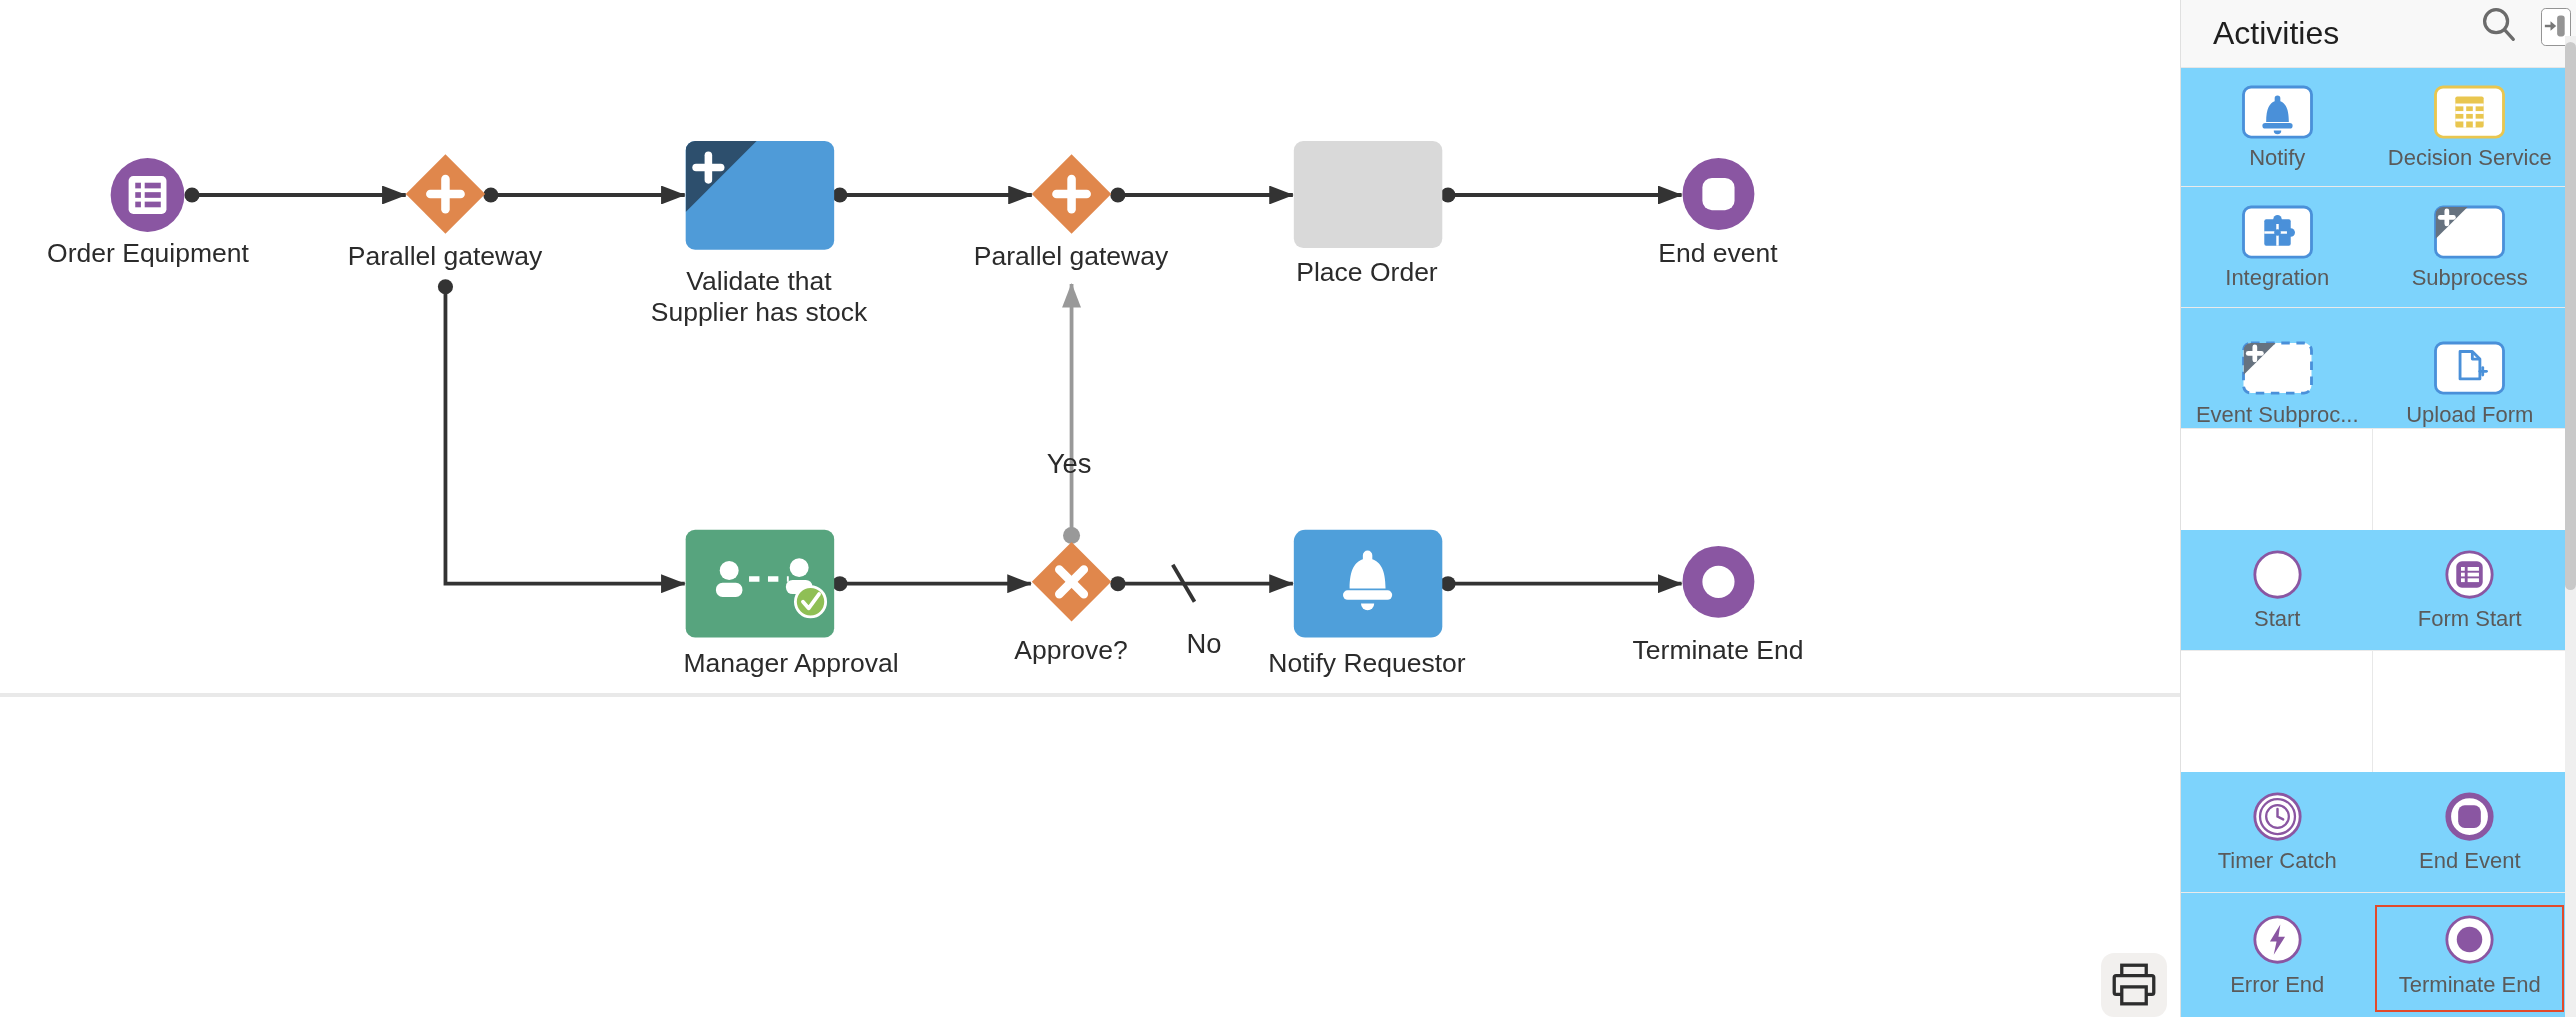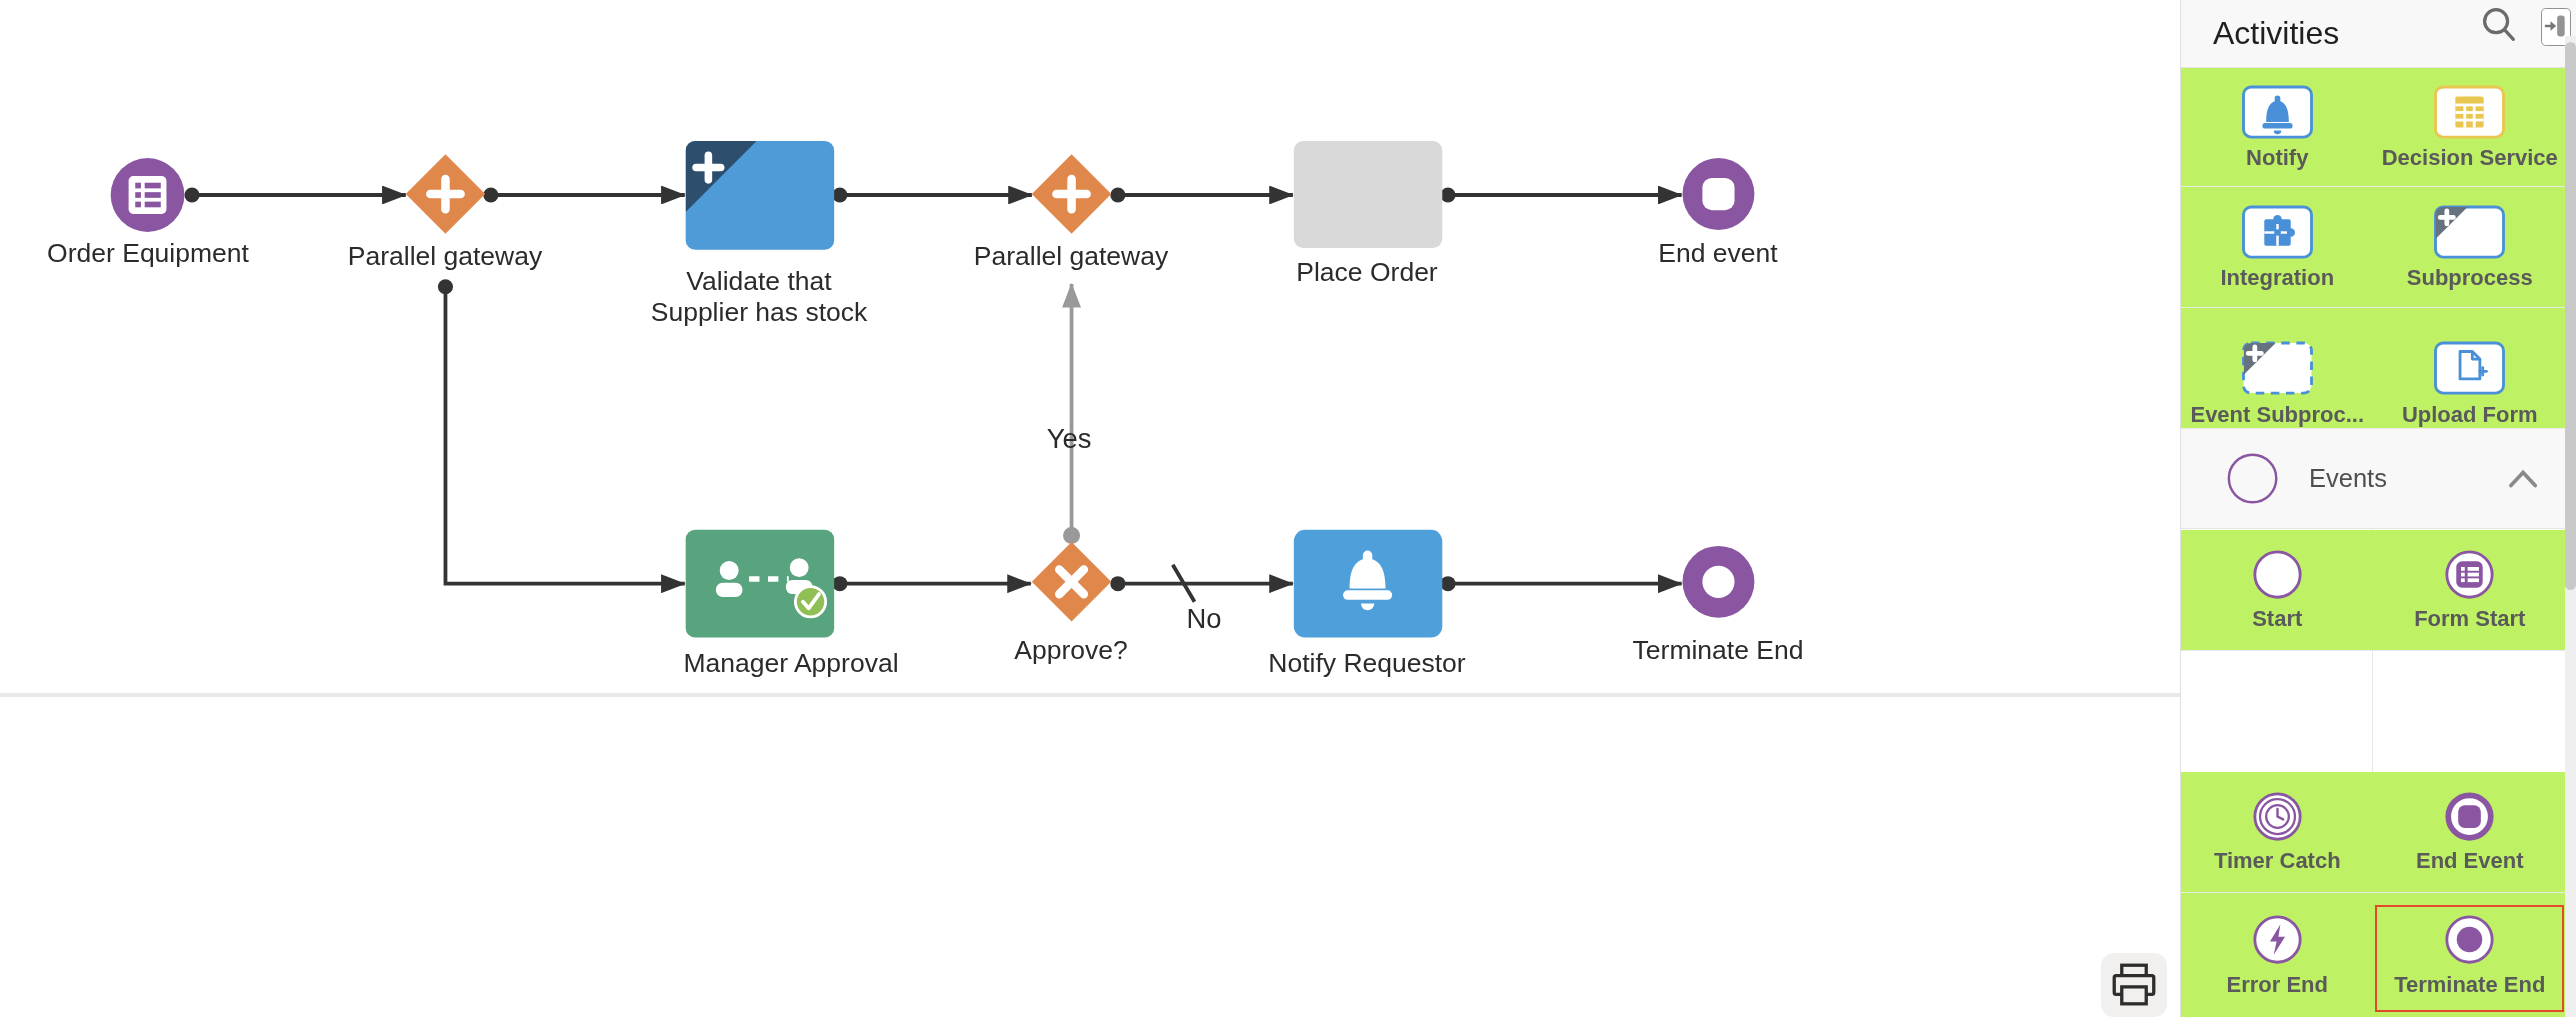--- a/index.html
+++ b/index.html
@@ -9,21 +9,21 @@
     font-family:"Liberation Sans", sans-serif; background:#fff;
   }
   
   #canvas { position:absolute; left:0; top:0; width:2180px; height:1007px; background:#fff;padding-left:16px; }
   #diagram-svg { position:absolute; left:0; top:0; }
   .nlabel {
     position:absolute; transform:translateX(-50%); text-align:center;
     font-size:26.5px; color:#2b2b2b; white-space:nowrap; line-height:31px;
   }
   .nlabel.wrap { white-space:normal; width:236px; }
-  .elabel { position:absolute; transform:translateX(-50%); font-size:27.4px; color:#2b2b2b; }
+  .elabel { position:absolute; transform:translateX(-50%); font-size:27.4px; color:#2b2b2b;margin-top:25px; }
   #canvas-divider { position:absolute; left:0; top:693px; width:2180px; height:3.8px; background:#e9e9e9; }
   #print-btn {
     position:absolute; left:2101px; top:953px; width:66px; height:64px;
     background:#f2f0ee; border-radius:13.2px; cursor:pointer;
   }
   
   #sidebar {
     position:absolute; left:2180px; top:0; width:396px; height:1018px;
     background:#fff; border-left:0.9px solid #e0e0e0;
   }
@@ -31,21 +31,21 @@
     position:absolute; left:0; top:0; width:396px; height:68px;
     background:#f8f8f8; border-bottom:0.9px solid #e6e6e6;
   }
   #sb-title { position:absolute; left:32px; top:15px; font-size:32px; font-weight:500; color:#1f1f1f; }
   #search-btn { position:absolute; left:295px; top:3.8px; width:44px; height:44px; cursor:pointer; }
   #collapse-btn {
     position:absolute; left:360px; top:7.6px; width:30px; height:38px;
     border:1.9px solid #949494; border-radius:4.7px; background:#fff; cursor:pointer;
   }
   .col-divider { position:absolute; left:191px; top:68px; width:0.9px; height:949px; background:#e8e8e8; }
-  .srow { position:absolute; left:0; width:385px; display:flex; border-bottom:0.9px solid #eaeaea; background:#bef264;font-weight:bold; }
+  .srow { position:absolute; left:0; width:385px; display:flex; border-bottom:0.9px solid #eaeaea; background:#7dd3fc; }
   .cell {
     width:50%; display:flex; flex-direction:column; align-items:center;
     justify-content:center; gap:3.8px; cursor:pointer; position:relative;
   }
   .cell-label { font-size:22px; color:#5a5a5a; white-space:nowrap; }
   #events-header {
     position:absolute; left:0; top:429px; width:385px; height:100px;
     background:#f8f8f8; border-bottom:0.9px solid #e6e6e6;
     display:flex; align-items:center; cursor:pointer;
   }
@@ -325,30 +325,20 @@
           </g>
           <g stroke="#4a90d9" stroke-width="3" stroke-linecap="round">
             <line x1="56" y1="34" x2="63" y2="34"></line>
               <line x1="59" y1="30" x2="59" y2="38"></line>
           </g>
         </svg>
         <div class="cell-label">Upload Form</div>
       </div>
     </div>
 
-    <div id="events-header">
-      <svg width="55" height="55" style="margin-left:45px;" viewBox="0 0 58 58">
-        <circle cx="28" cy="29" r="25" fill="none" stroke="#8a56a2" stroke-width="2.6"></circle>
-      </svg>
-      <div class="ev-label">Events</div>
-      <div class="spacer"></div>
-      <svg width="42" height="28" style="margin-right:21px;" viewBox="0 0 44 30">
-        <path d="M8,22 L21,8 L34,22" fill="none" stroke="#8a8a8a" stroke-width="4" stroke-linecap="round"></path>
-      </svg>
-    </div>
 
     <div class="srow" style="top:530px; height:121px;">
       <div class="cell">
         <svg width="85" height="55" viewBox="0 0 90 58">
           <circle cx="45" cy="28" r="24" fill="#ffffff" stroke="#8a56a2" stroke-width="3"></circle>
         </svg>
         <div class="cell-label">Start</div>
       </div>
       <div class="cell">
         <svg width="85" height="55" viewBox="0 0 90 58">

